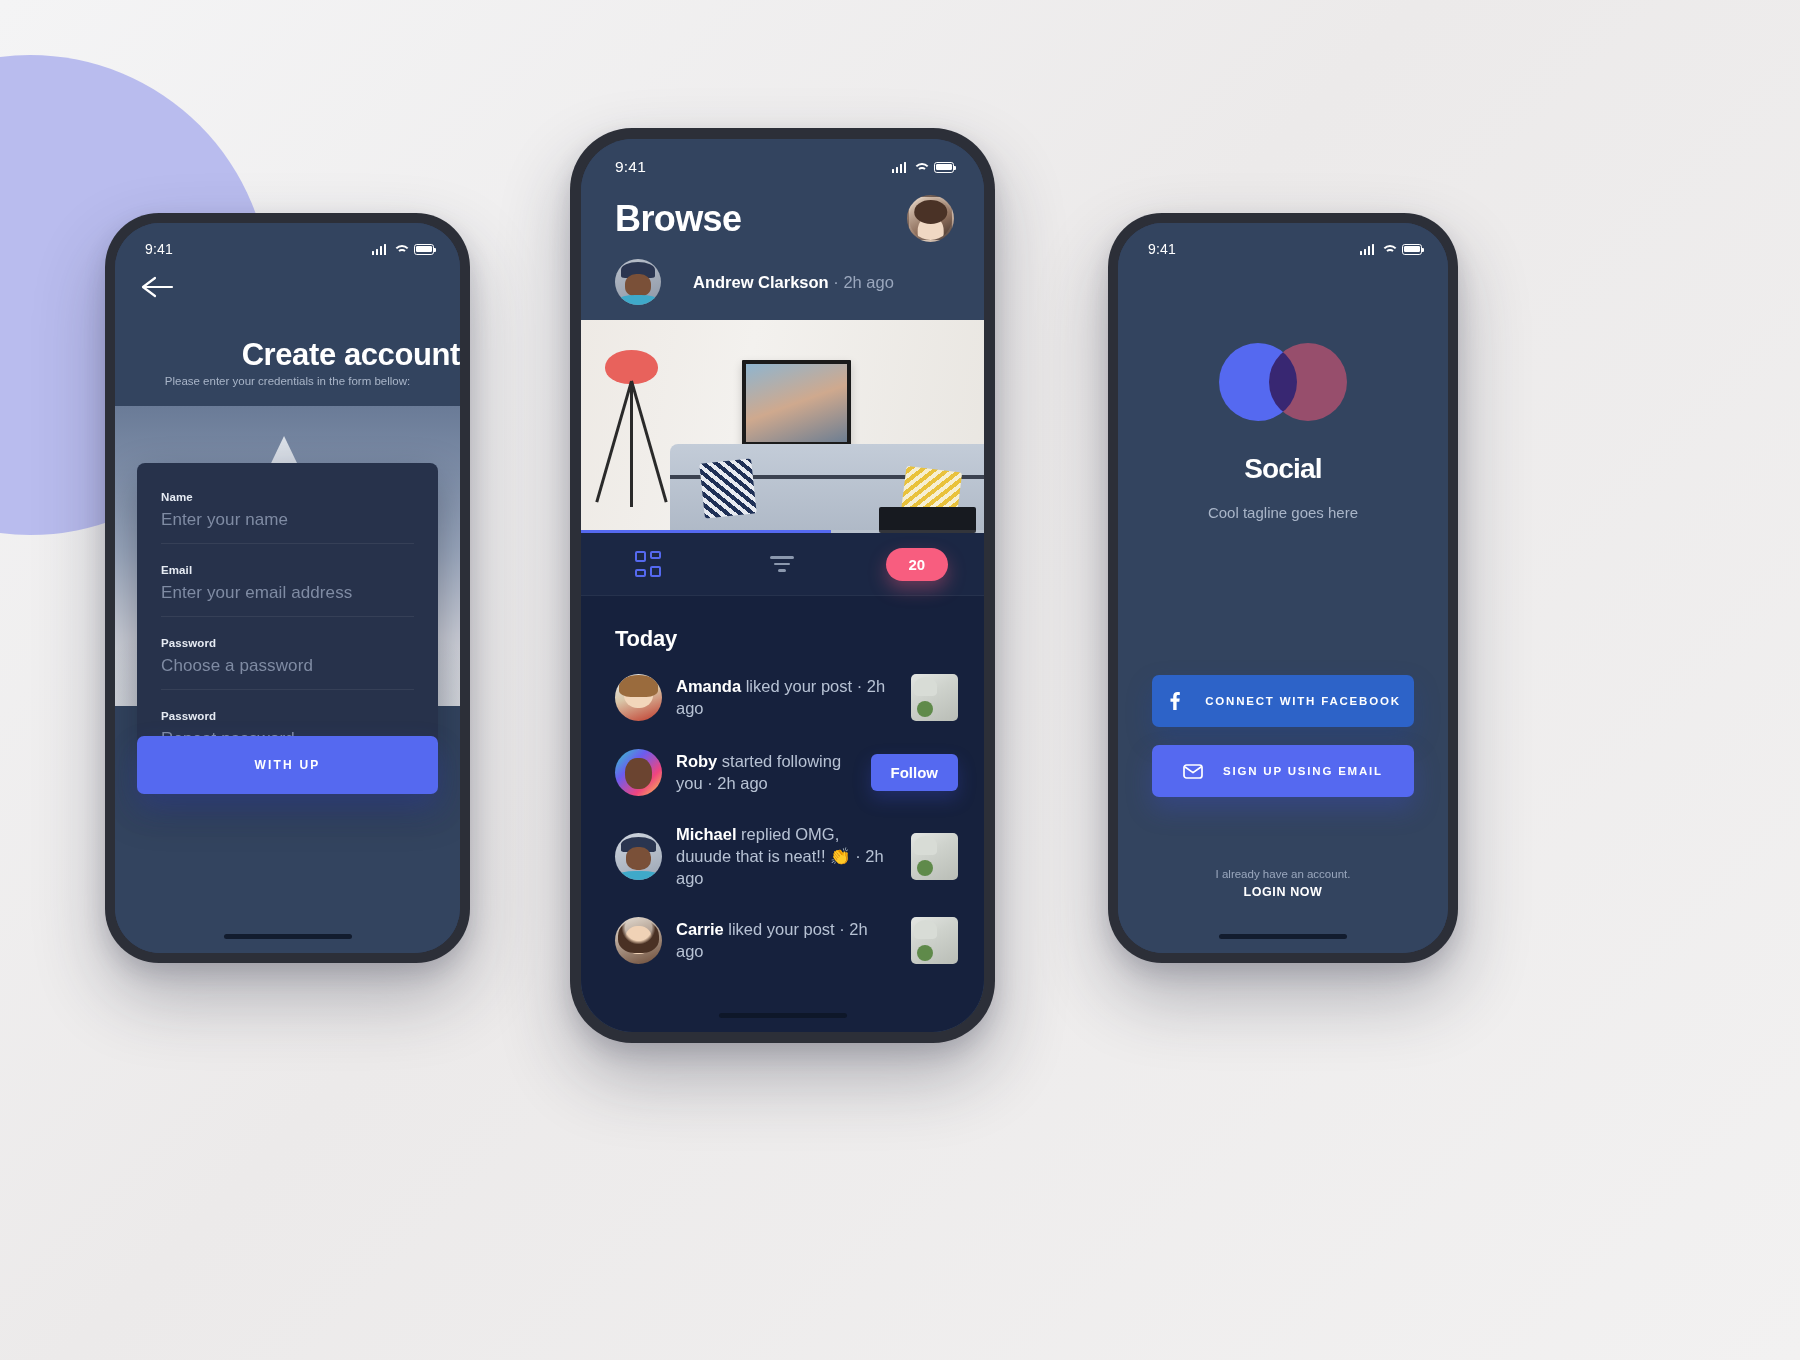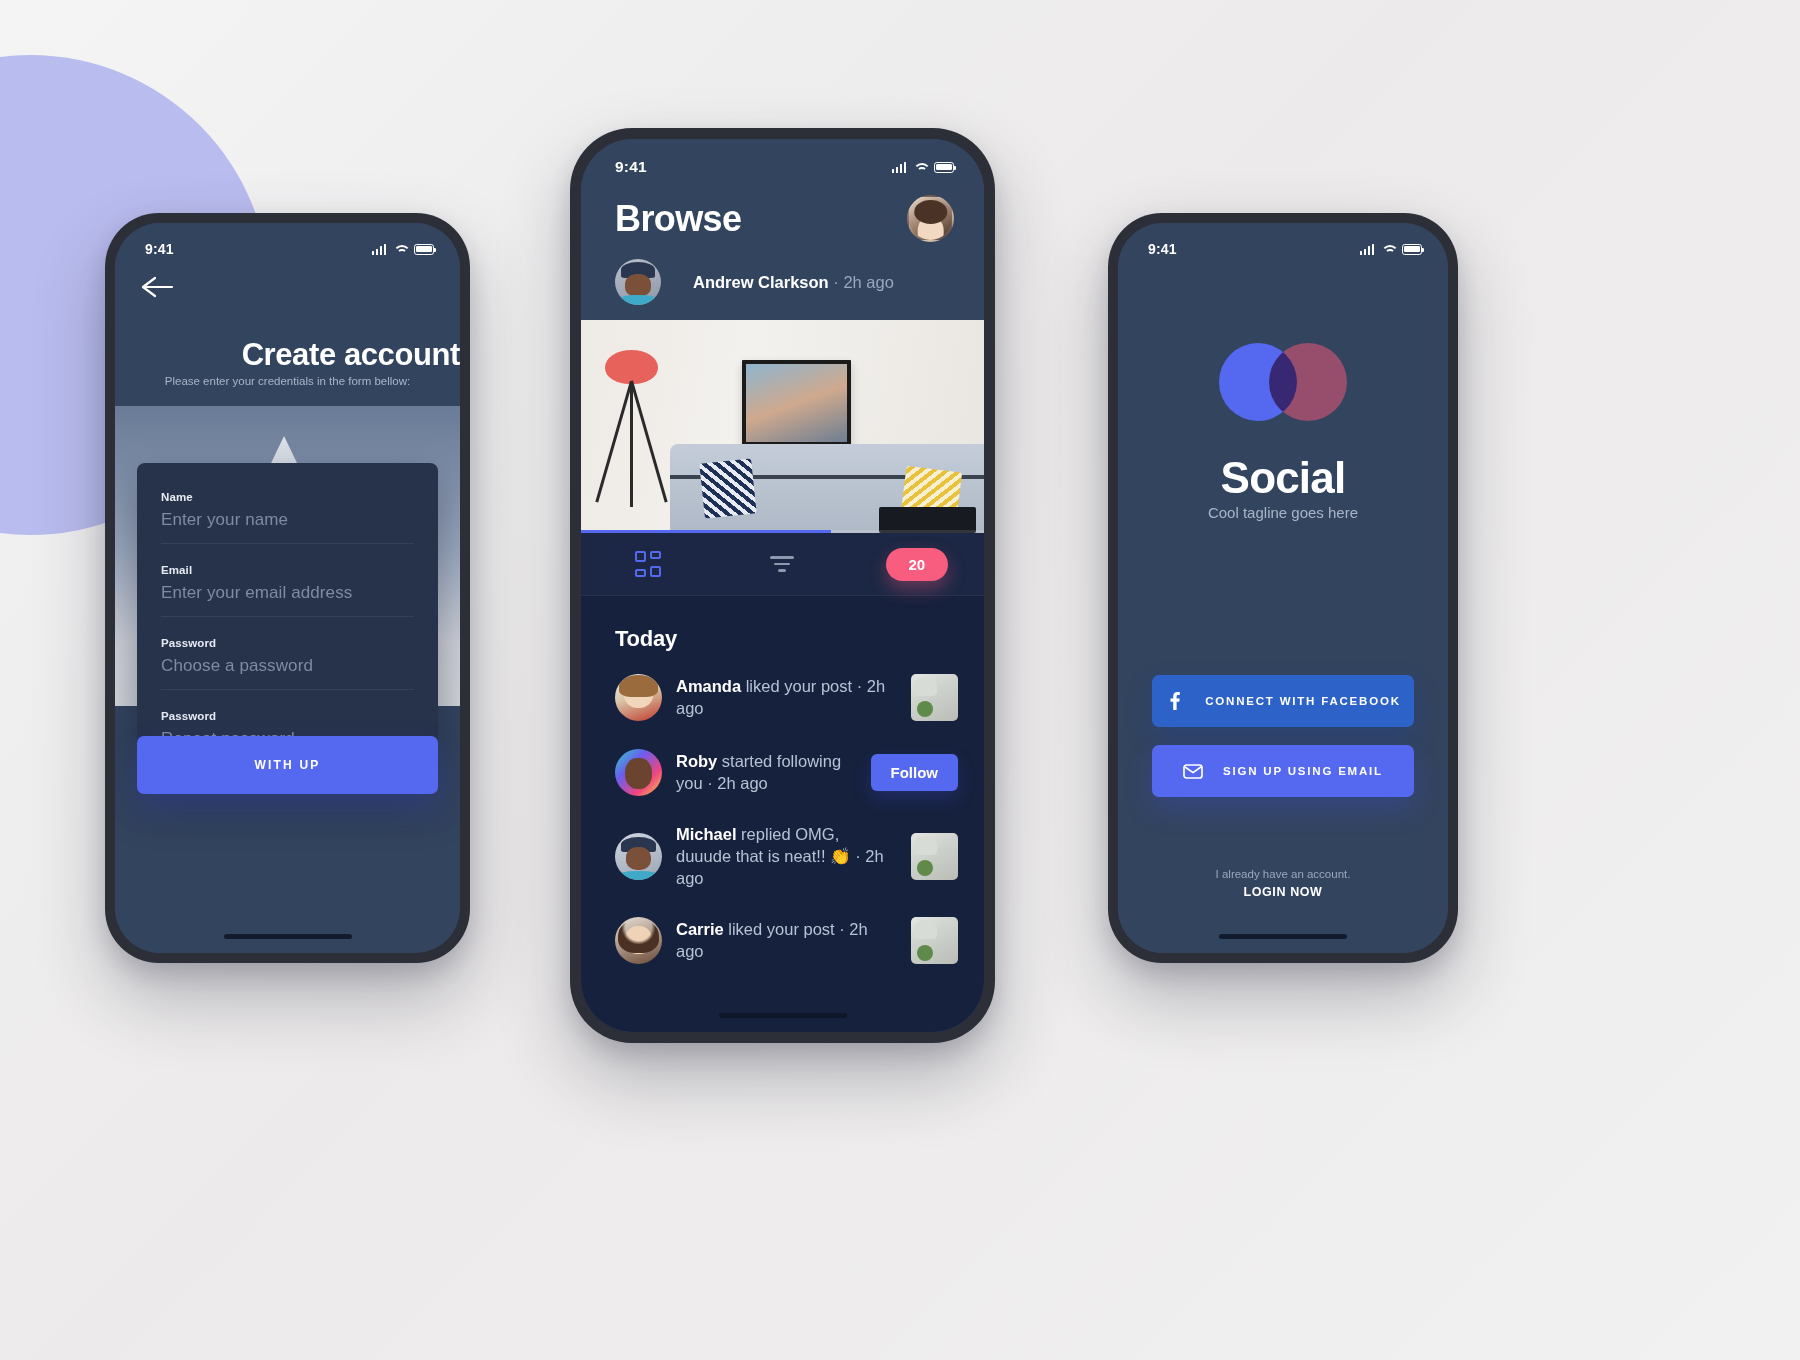--- a/index.html
+++ b/index.html
@@ -39,21 +39,21 @@
   #phone-browse{ left:570px; top:128px; width:425px; height:915px;
       border-radius:62px; padding:11px; }
   #phone-browse .screen{ border-radius:52px; }
   #phone-social{ left:1108px; top:213px; width:350px; height:750px; }
 
   
   .statusbar{
     height:42px; display:flex; align-items:center;
     justify-content:space-between;
     padding:10px 26px 0 30px;
-    color:#fff; font-size:14px; font-weight:bold;
+    color:#fff; font-size:14px; font-weight:normal;
     letter-spacing:.2px;
     position:relative; z-index:6;
   }
   .statusbar.big{ padding:14px 30px 0 34px; font-size:15.5px; }
   .sb-icons{ display:flex; align-items:flex-end; gap:7px; }
   .sig{ display:flex; align-items:flex-end; gap:1.5px; height:11px; }
   .sig i{ width:2.5px; background:#fff; border-radius:.5px; display:block; }
   .sig i:nth-child(1){height:4px}.sig i:nth-child(2){height:6px}
   .sig i:nth-child(3){height:8.5px}.sig i:nth-child(4){height:11px}
   .wifi{ width:14px; height:11px; position:relative; }
@@ -281,21 +281,21 @@
   .s3{ background:#33445f; height:100%; position:relative; }
   .logo{
     position:absolute; left:50%; top:120px; transform:translateX(-50%);
     width:128px; height:78px;
   }
   .logo i{ position:absolute; top:0; width:78px; height:78px; border-radius:50%; }
   .logo i.a{ left:0; background:#5569f0; }
   .logo i.b{ right:0; background:#a04f6e; mix-blend-mode:multiply; opacity:.92; }
   .s3-title{
     position:absolute; left:0; right:0; top:230px; text-align:center;
-    color:#fff; font-size:44px; font-weight:bold; letter-spacing:-.8px;
+    color:#fff; font-size:28px; font-weight:bold; letter-spacing:-.8px;
   }
   .s3-tag{
     position:absolute; left:0; right:0; top:281px; text-align:center;
     color:#a9b5c8; font-size:15px;
   }
   .sbtn{
     position:absolute; left:34px; right:34px; height:52px;
     border-radius:7px; display:flex; align-items:center; justify-content:center;
     gap:20px; color:#fff; font-size:11.5px; font-weight:bold; letter-spacing:1.8px;
     cursor:pointer;

